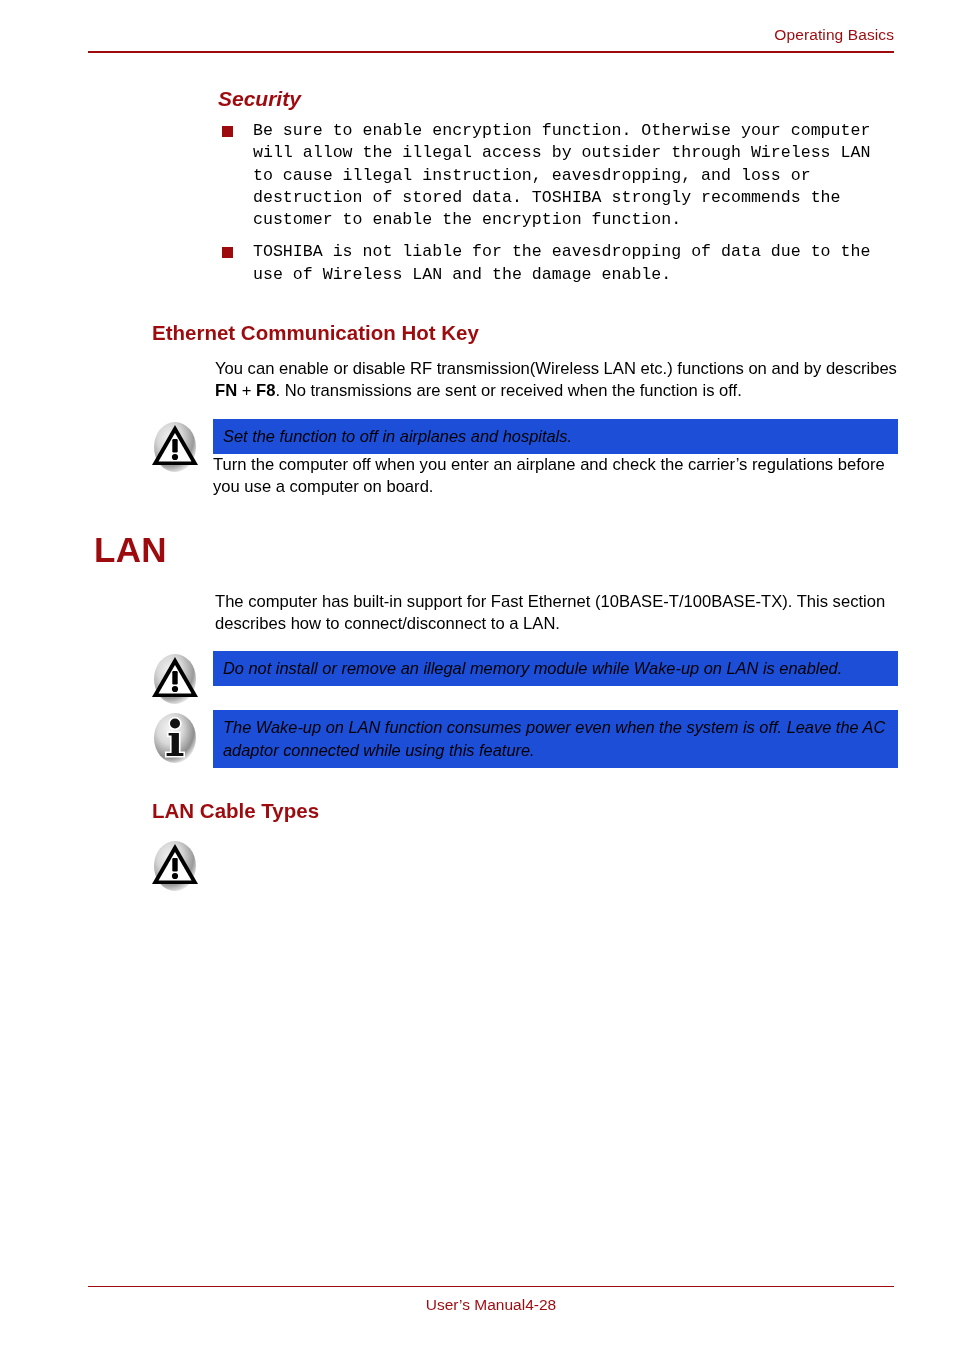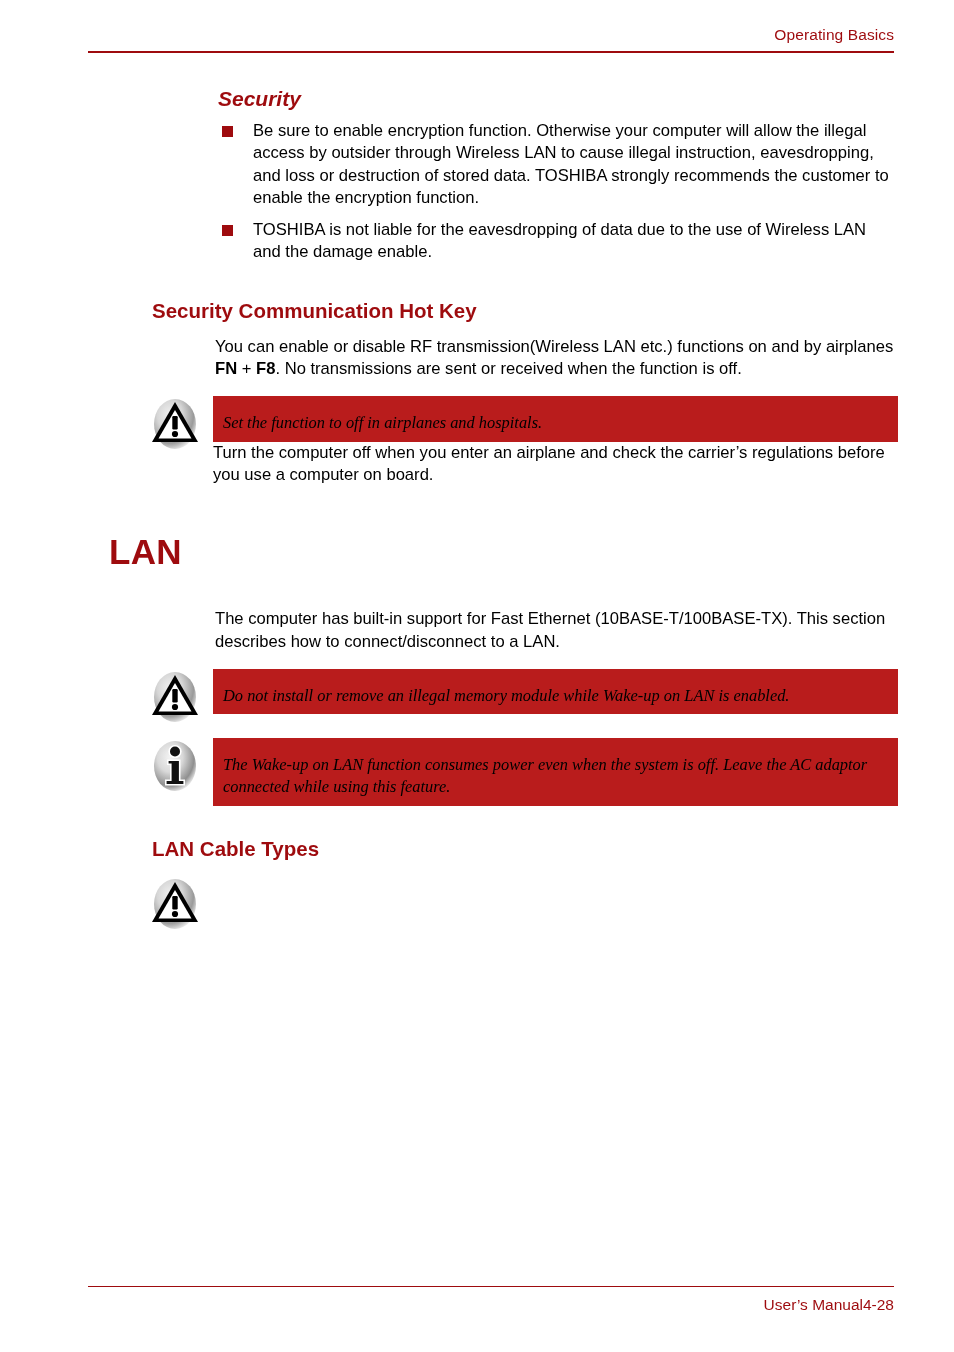--- a/index.html
+++ b/index.html
@@ -45,21 +45,21 @@
     left: 88px;
     top: 1286px;
     width: 806px;
   }
   .footer-rule {
     border-top: 1.6px solid #9E0B0E;
     width: 100%;
   }
   .footer-row {
     display: flex;
-    justify-content: flex-end;
+    justify-content: center;
     align-items: baseline;
     margin-top: 9px;
     color: #9E0B0E;
     font-size: 15.5px;
     line-height: 18px;
   }
 
   
   .content {
     position: absolute;
@@ -80,21 +80,21 @@
   }
   .h2-red {
     margin: 0;
     padding-left: 152px;
     font-size: 20.5px;
     font-weight: bold;
     color: #9E0B0E;
     line-height: 26px;
   }
   .h1-red {
-    margin: 16px;
+    margin: 1px;
     padding-left: 93px;
     font-size: 35px;
     font-weight: bold;
     color: #9E0B0E;
     line-height: 40px;
     letter-spacing: 0.3px;
   }
 
   
   .para {
@@ -113,20 +113,21 @@
     margin: 0;
     padding: 0;
     list-style: none;
   }
   .bullet-item {
     position: relative;
     padding-left: 253px;
     padding-right: 56px;
     font-size: 16.6px;
     line-height: 22.3px;
+    font-family: Liberation Mono, monospace;
   }
   .bullet-marker {
     position: absolute;
     left: 222px;
     top: 6px;
     width: 11px;
     height: 11px;
     background: #9E0B0E;
   }
 
@@ -137,27 +138,26 @@
     padding-right: 56px;
   }
   .note-icon {
     position: absolute;
     left: 148px;
     top: 0;
     width: 56px;
     height: 56px;
   }
   .note-body {
-    background: #b91c1c;
-    padding: 16px 10px 7px 10px;
+    background: #1d4ed8;
+    padding: 6px 10px 7px 10px;
     font-size: 16.4px;
     line-height: 22.3px;
     font-style: italic;
     color: #000000;
-    font-family: Liberation Serif, serif;
   }
   .note-body p { margin: 0; }
   .note-after {
     font-size: 16.6px;
     line-height: 22.3px;
     font-style: normal;
     color: #000000;
   }
   .sp-9  { height: 9px; }
   .sp-10 { height: 10px; }
@@ -190,24 +190,24 @@
       </li>
       <div class="sp-10"></div>
       <li class="bullet-item">
         <span class="bullet-marker"></span>
         <span>TOSHIBA is not liable for the eavesdropping of data due to the use of Wireless LAN and the damage enable.</span>
       </li>
     </ul>
 
     <div class="sp-34"></div>
 
-    <div class="h2-red">Security Communication Hot Key</div>
+    <div class="h2-red">Ethernet Communication Hot Key</div>
     <div class="sp-12"></div>
 
-    <p class="para"><span>You can enable or disable RF transmission(Wireless LAN etc.) functions on and by airplanes </span><b>FN</b><span> + </span><b>F8</b><span>. No transmissions are sent or received when the function is off.</span></p>
+    <p class="para"><span>You can enable or disable RF transmission(Wireless LAN etc.) functions on and by describes </span><b>FN</b><span> + </span><b>F8</b><span>. No transmissions are sent or received when the function is off.</span></p>
 
     <div class="sp-16"></div>
 
     <div class="note-block">
       <div class="note-icon">
         <svg viewBox="0 0 56 56" width="56" height="56" aria-hidden="true">
           <defs>
             <radialGradient id="gradA" cx="38%" cy="32%" r="72%">
               <stop offset="0%" stop-color="#f2f2f2"></stop>
               <stop offset="42%" stop-color="#d6d6d6"></stop>

